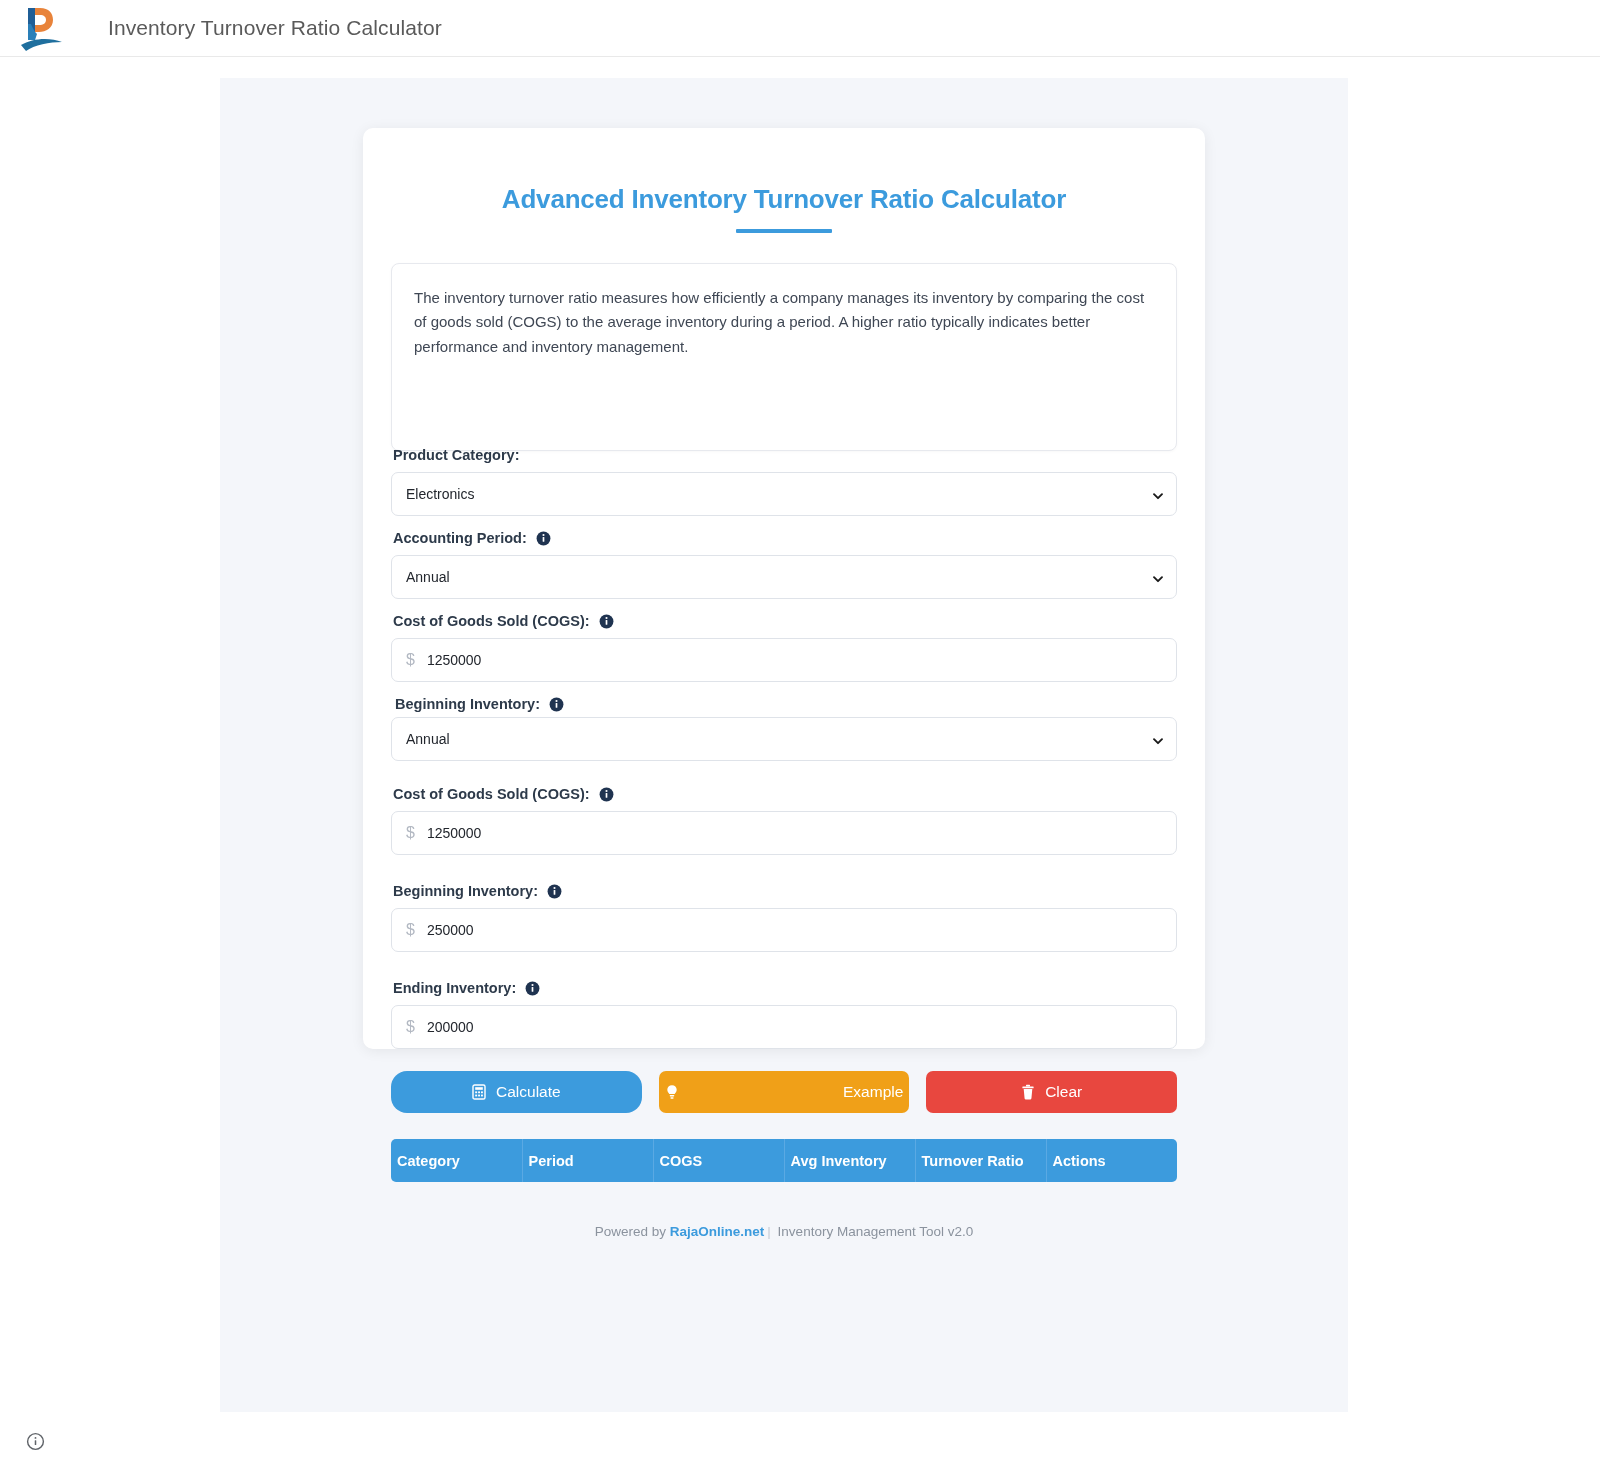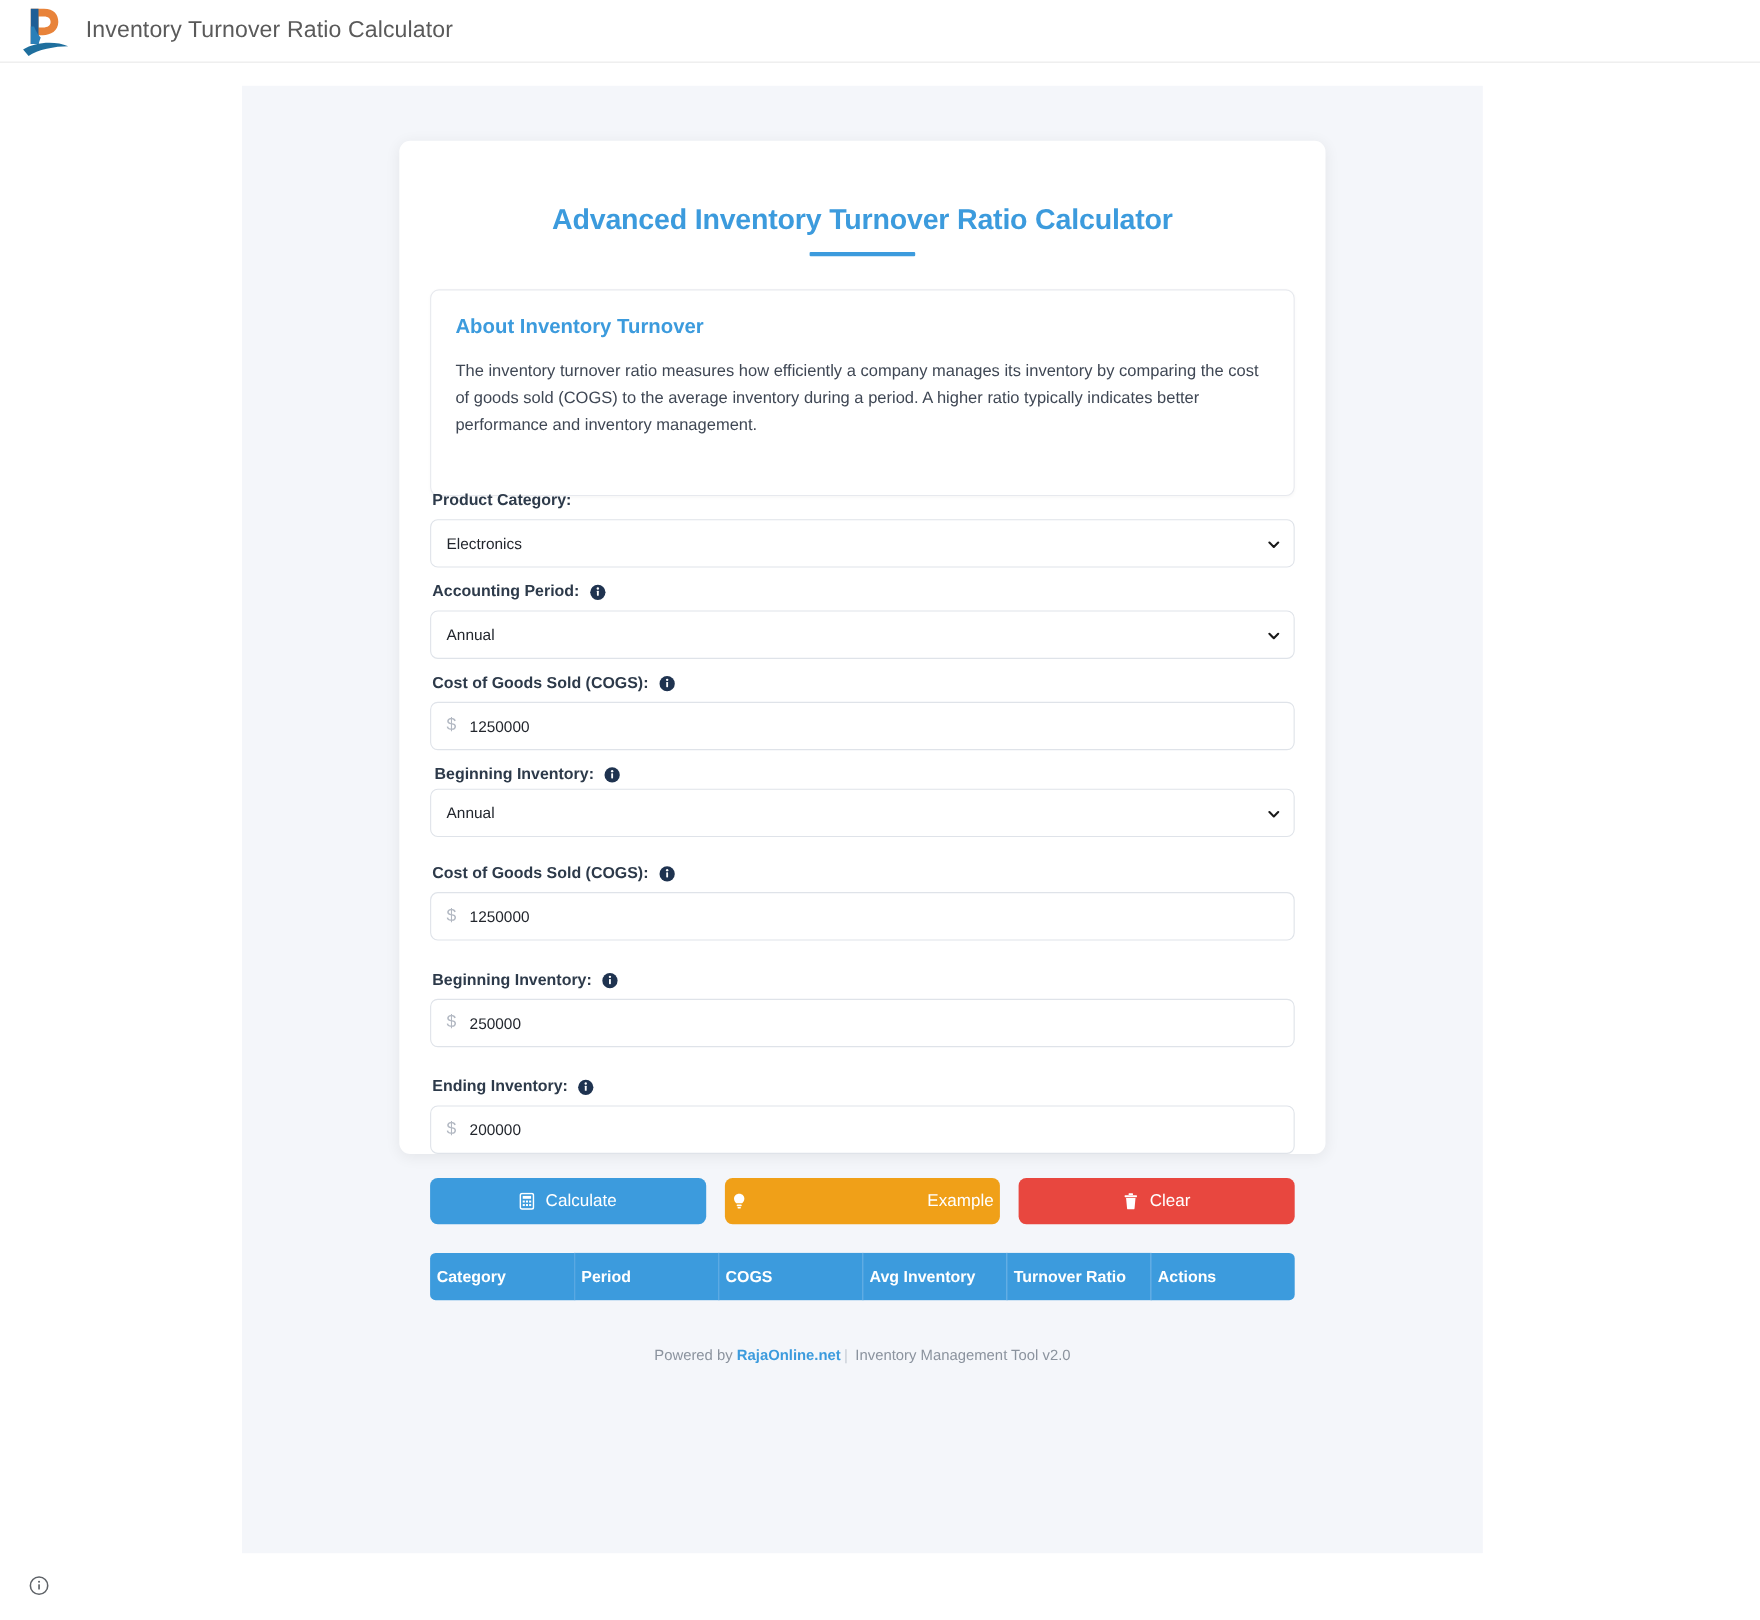--- a/index.html
+++ b/index.html
@@ -15,20 +15,21 @@
 
   
   .app-header {
     height: 57px;
     width: 100%;
     background: #ffffff;
     display: flex;
     align-items: center;
     padding-left: 18px;
     border-bottom: 1px solid #e9e9e9;
+    gap: 30px;
   }
   .logo-box {
     width: 46px;
     height: 48px;
     position: relative;
     flex: 0 0 auto;
     margin-right: 14px;
   }
   .logo-box svg { display: block; }
   .app-header-title {
@@ -189,21 +190,21 @@
     border: none;
     color: #ffffff;
     font-size: 15.5px;
     display: flex;
     align-items: center;
     justify-content: center;
     gap: 9px;
     cursor: pointer;
     font-family: "Liberation Sans", sans-serif;
   }
-  .btn-calculate { background: #3c9bdd; }
+  .btn-calculate { background: #3c9bdd; border-radius: 16px; }
   .btn-example   { background: #f0a018; justify-content: space-between; }
   .btn-clear     { background: #e8473f; text-align: right; }
   .btn .bicon { width: 15px; height: 16px; display: inline-flex; }
 
   
   .result-table {
     margin-top: 26px;
     width: 100%;
     border-collapse: collapse;
     table-layout: fixed;
@@ -261,21 +262,20 @@
 </div>
 
 <div class="page-shell">
 
   <div class="card">
 
     <h1 class="card-title">Advanced Inventory Turnover Ratio Calculator</h1>
     <div class="title-rule"></div>
 
     <div class="about-panel">
-      <div class="about-title">About Inventory Turnover</div>
       <p class="about-text">The inventory turnover ratio measures how efficiently a company manages its inventory by comparing the cost of goods sold (COGS) to the average inventory during a period. A higher ratio typically indicates better performance and inventory management.</p>
     </div>
 
     <div class="form-area">
 
       <div class="fgroup">
         <div class="field-label">
           <span>Product Category:</span>
         </div>
         <div class="control select">

